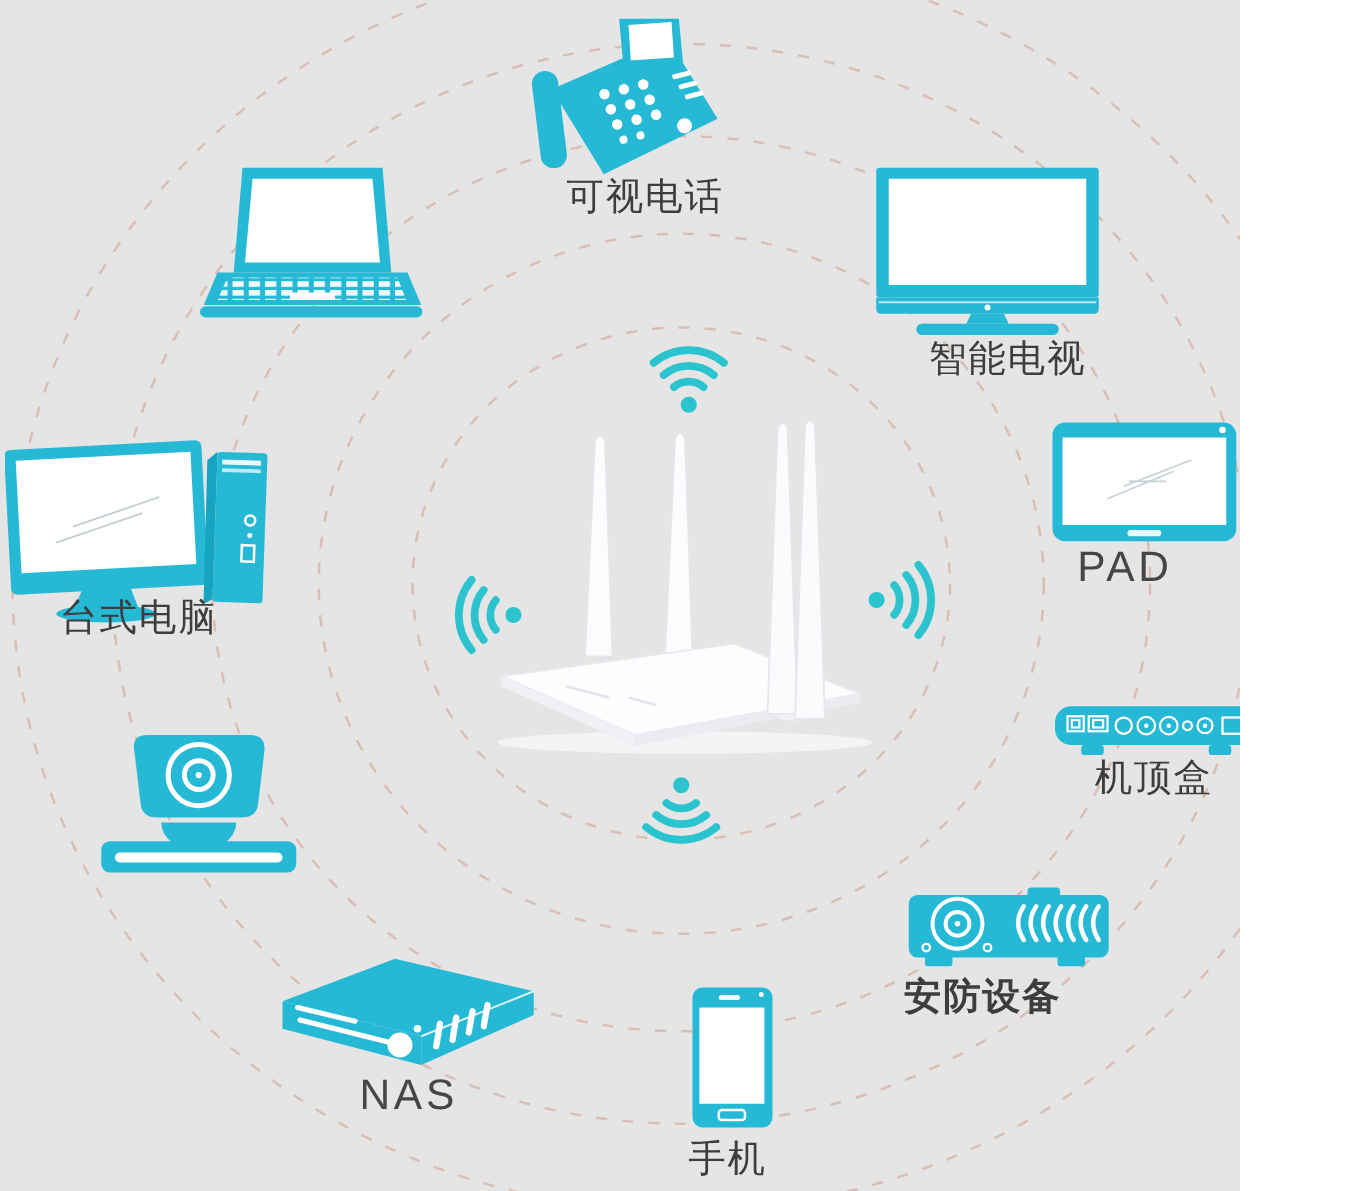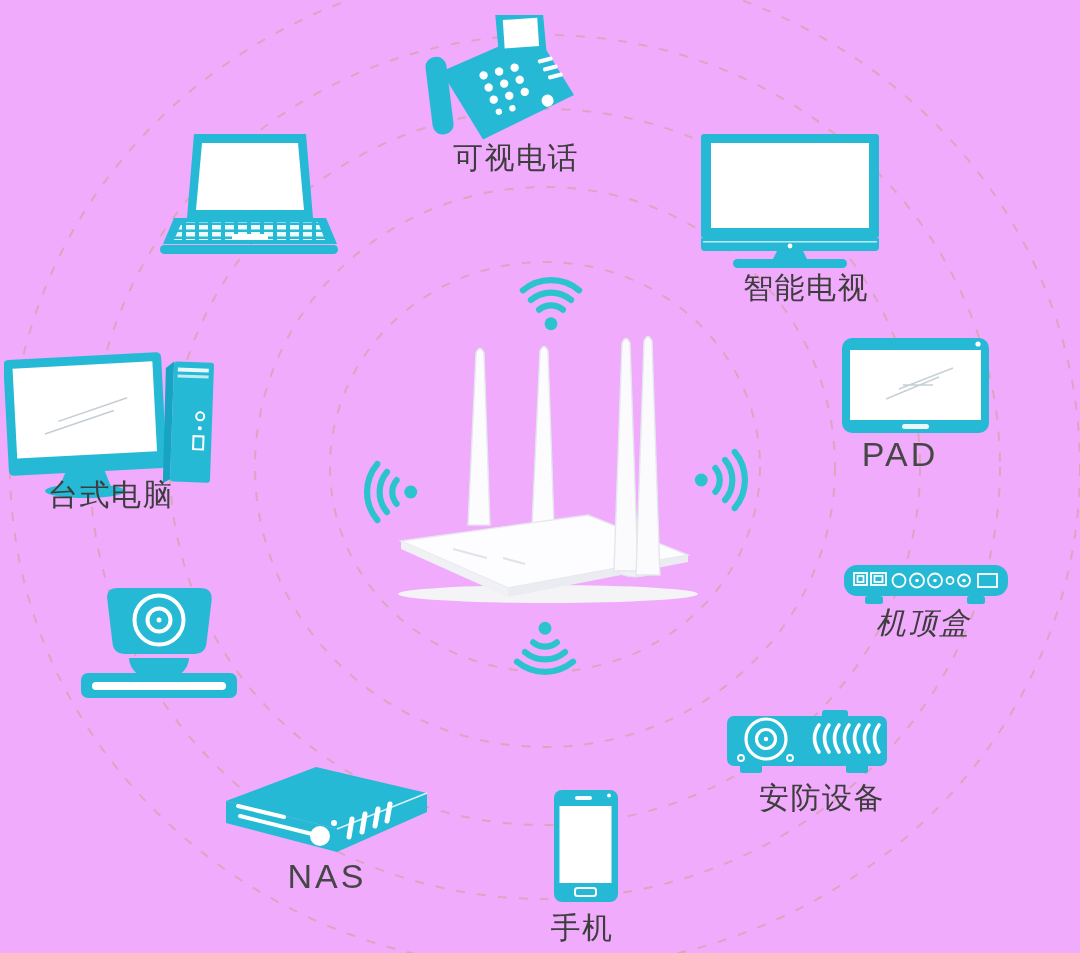--- a/index.html
+++ b/index.html
@@ -1,17 +1,17 @@
 <!DOCTYPE html>
 <html><head>
 <meta charset="utf-8">
 <style>
   html,body{margin:0;padding:0;background:#ffffff;}
   .canvas{
-    position:relative;width:1080px;height:953px;background:#f0abfc;overflow:hidden;
+    position:relative;width:992px;height:953px;background:#e5e5e5;overflow:hidden;
     font-family:"Liberation Sans", sans-serif;
   }
   .abs{position:absolute;}
   svg{display:block;}
   
   .rings{position:absolute;left:0;top:0;width:1080px;height:953px;}
   
   .node-label{
     position:absolute;transform:translateX(-50%);white-space:nowrap;
     color:#3d3d3d;font-size:30px;letter-spacing:1.5px;line-height:1;
@@ -152,21 +152,21 @@
       <circle cx="107" cy="18.5" r="3.5"></circle>
         <circle cx="121" cy="18.5" r="6"></circle>
       <rect x="135" y="12" width="19" height="13"></rect>
     </g>
     <g fill="#ffffff">
       <circle cx="74" cy="18.5" r="1.8"></circle>
         <circle cx="92" cy="18.5" r="1.8"></circle>
         <circle cx="121" cy="18.5" r="1.8"></circle>
     </g>
   </svg>
-  <div class="node-label" style="left:923px;top:608px;font-style:italic;">机顶盒</div>
+  <div class="node-label" style="left:923px;top:608px;">机顶盒</div>
 
   <svg class="abs" style="left:726px;top:704px;" width="166" height="76" viewBox="0 0 166 76">
     <rect x="14" y="60" width="22" height="9" rx="2.5" fill="#25b9d6"></rect>
     <rect x="120" y="60" width="22" height="9" rx="2.5" fill="#25b9d6"></rect>
     <rect x="96" y="6" width="26" height="9" rx="3" fill="#25b9d6"></rect>
     <rect x="1" y="12" width="160" height="50" rx="7" fill="#25b9d6"></rect>
     <circle cx="40" cy="35" r="20" fill="none" stroke="#ffffff" stroke-width="3.2"></circle>
     <circle cx="40" cy="35" r="9.5" fill="none" stroke="#ffffff" stroke-width="3.2"></circle>
     <circle cx="40" cy="35" r="2.2" fill="#ffffff"></circle>
     <circle cx="15" cy="54" r="3" fill="none" stroke="#ffffff" stroke-width="1.8"></circle>
@@ -174,21 +174,21 @@
     <g stroke="#ffffff" stroke-width="3.6" stroke-linecap="round" fill="none">
       <path d="M93,21 q-9,13 0,27"></path>
         <path d="M103,21 q-9,13 0,27"></path>
         <path d="M113,21 q-9,13 0,27"></path>
       <path d="M123,21 q-9,13 0,27"></path>
         <path d="M133,21 q-9,13 0,27"></path>
         <path d="M143,21 q-9,13 0,27"></path>
       <path d="M153,21 q-9,13 0,27"></path>
     </g>
   </svg>
-  <div class="node-label" style="left:822px;top:783px;">安防设备</div>
+  <div class="node-label" style="left:786px;top:783px;font-weight:bold;">安防设备</div>
 
   <svg class="abs" style="left:553px;top:789px;" width="66" height="115" viewBox="0 0 66 115">
     <rect x="1" y="1" width="64" height="112" rx="8" fill="#25b9d6"></rect>
     <rect x="6.5" y="17" width="52" height="77" fill="#ffffff"></rect>
     <rect x="22" y="7" width="17" height="4" rx="2" fill="#ffffff" opacity="0.95"></rect>
     <circle cx="56" cy="6.5" r="2" fill="#ffffff"></circle>
     <rect x="22" y="99" width="21" height="8" rx="2.5" fill="none" stroke="#ffffff" stroke-width="2"></rect>
   </svg>
   <div class="node-label" style="left:582px;top:913px;">手机</div>
 

